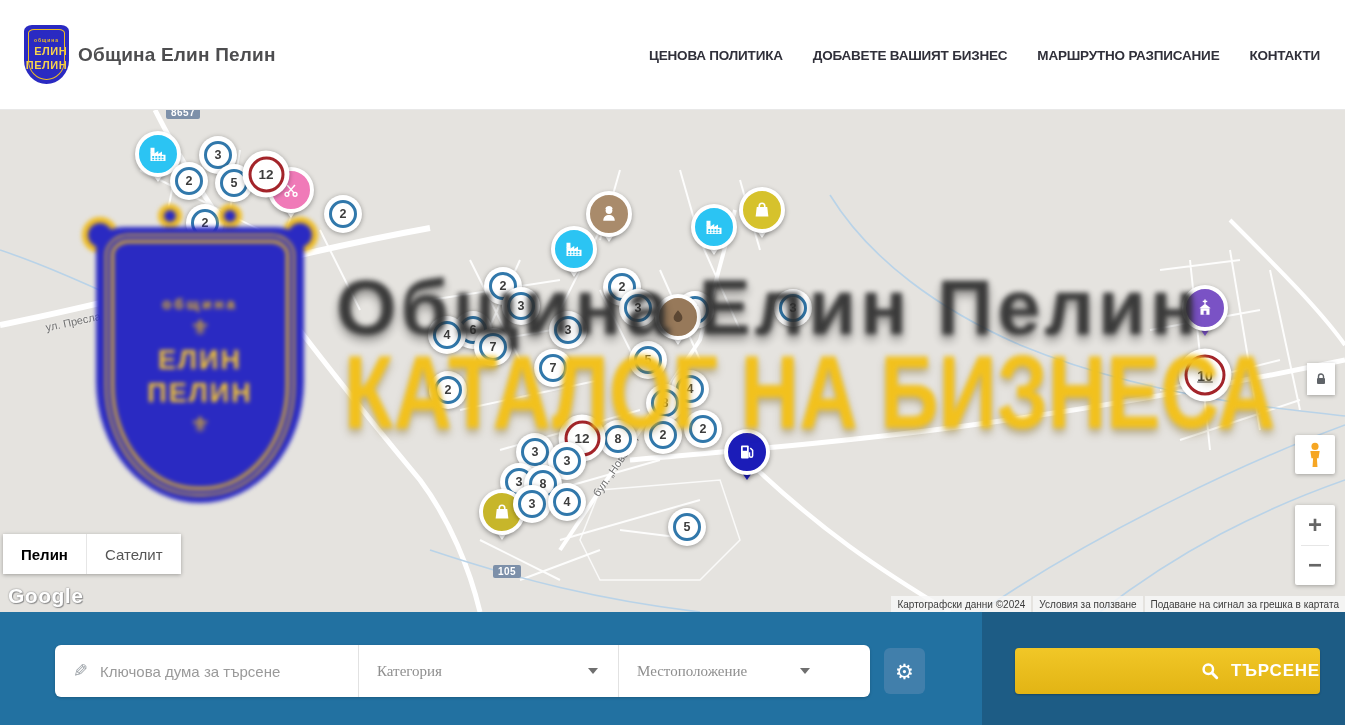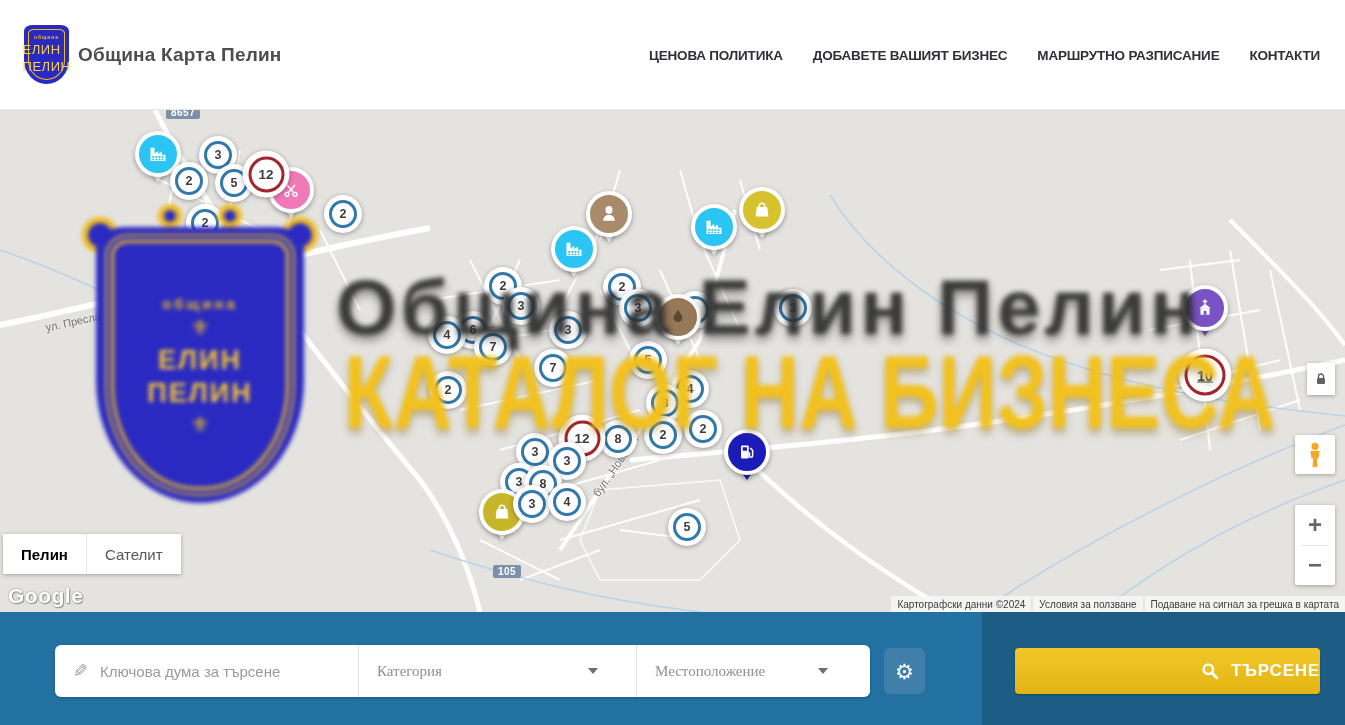--- a/index.html
+++ b/index.html
@@ -4,21 +4,21 @@
 <style>
   * { margin:0; padding:0; box-sizing:border-box; }
   html,body { width:1345px; height:725px; overflow:hidden; font-family:"Liberation Sans",sans-serif; background:#fff; }
 
   
   .header { position:absolute; left:0; top:0; width:1345px; height:110px; background:#fff; border-bottom:1px solid #e8e8e8; z-index:30; }
   .brand { position:absolute; left:25px; top:26px; display:flex; align-items:center; }
   .logo-crest { position:relative; width:43px; height:57px; background:#2a2ac2; border-radius:7px 7px 50% 50% / 5px 5px 40% 40%; display:flex; flex-direction:column; align-items:center; justify-content:center; box-shadow:0 0 0 1px #2a2ac2; }
   .logo-crest .li { position:absolute; inset:3px; border:1.5px solid #eebc24; border-radius:6px 6px 50% 50% / 4px 4px 38% 38%; }
   .logo-top { font-size:5px; color:#eebc24; letter-spacing:1px; margin-bottom:2px; font-weight:bold; }
-  .logo-nm { font-size:13px; color:#f6d34d; font-weight:normal; letter-spacing:.5px; line-height:1.25; text-align:left; }
+  .logo-nm { font-size:11px; color:#f6d34d; font-weight:bold; letter-spacing:.5px; line-height:1.25; text-align:right; }
   .brand-text { margin-left:10px; }
   .brand-title { font-size:19px; font-weight:bold; color:#4d4d4f; letter-spacing:.2px; }
   .brand-sub { font-size:17px; font-weight:bold; color:#eab416; letter-spacing:.4px; margin-top:3px; }
   .nav { position:absolute; right:25px; top:0; height:110px; display:flex; align-items:center; gap:30px;margin-left:16px; }
   .nav-item { font-size:13.5px; font-weight:bold; color:#30303a; letter-spacing:-.2px; cursor:pointer; white-space:nowrap; }
 
   
   .map { position:absolute; left:0; top:110px; width:1345px; height:502px; background:#e5e3df; overflow:hidden; cursor:grab; }
   .map svg.roads { position:absolute; inset:0; z-index:1; }
   .street-label { position:absolute; z-index:2; font-size:11px; color:#6f6f6f; white-space:nowrap; text-shadow:0 0 2px #fff; }
@@ -65,21 +65,21 @@
   .z-btn { flex:1; display:flex; align-items:center; justify-content:center; font-size:24px; font-weight:bold; color:#666; cursor:pointer; }
   .z-div { height:1px; background:#e6e6e6; margin:0 6px; }
 
   
   .sbar { position:absolute; left:0; top:612px; width:1345px; height:113px; background:#2271a1; z-index:20; }
   .sbar-dark { position:absolute; right:0; top:0; width:363px; height:113px; background:#1d5c85; }
   .fgroup { position:absolute; left:55px; top:33px; width:815px; height:52px; background:#fff; border-radius:6px; display:flex; box-shadow:0 1px 3px rgba(0,0,0,.2); }
   .fsec { position:relative; display:flex; align-items:center; }
   .f-key { width:303px; padding-left:18px; gap:12px; }
   .f-sel { width:260px; border-left:1px solid #e2e2e2; padding-left:18px; cursor:pointer; }
-  .f-sel:last-child { width:212px;margin-left:18px; }
+  .f-sel:last-child { width:212px; }
   .pencil { font-size:18px; color:#9aa0a6; transform:scaleX(-1); }
   .f-key input { border:none; outline:none; font-size:15px; color:#555; width:230px; font-family:"Liberation Sans",sans-serif; }
   .f-key input::placeholder { color:#9a9a9a; }
   .sel-txt { font-size:15px; color:#8f8f8f;font-family:Liberation Serif, serif; }
   .caret { position:absolute; right:20px; top:23px; width:0; height:0; border:5px solid transparent; border-top:6px solid #6f6f6f; }
   .gearbtn { position:absolute; left:884px; top:36px; width:41px; height:46px; background:#417fab; border-radius:6px; display:flex; align-items:center; justify-content:center; cursor:pointer; }
   .gearbtn .g { font-size:21px; color:#fff; line-height:1; }
   .searchbtn { position:absolute; left:1015px; top:36px; width:305px; height:46px; background:linear-gradient(#f1c727,#e2b414); border-radius:4px; border:none; display:flex; align-items:center; justify-content:flex-end; gap:12px; cursor:pointer; box-shadow:0 1px 2px rgba(0,0,0,.25); }
   .searchbtn span { font-size:17px; font-weight:bold; color:#fff; letter-spacing:.8px; }
 </style>
@@ -87,21 +87,21 @@
 <body>
 
 <div class="header">
   <div class="brand">
     <div class="logo-crest">
       <div class="li"></div>
       <div class="logo-top">община</div>
       <div class="logo-nm"><span>ЕЛИН</span><br><span>ПЕЛИН</span></div>
     </div>
     <div class="brand-text">
-      <div class="brand-title">Община Карта Пелин</div>
+      <div class="brand-title">Община Елин Пелин</div>
     </div>
   </div>
   <div class="nav">
     <div class="nav-item">ЦЕНОВА ПОЛИТИКА</div>
     <div class="nav-item">ДОБАВЕТЕ ВАШИЯТ БИЗНЕС</div>
     <div class="nav-item">МАРШРУТНО РАЗПИСАНИЕ</div>
     <div class="nav-item">КОНТАКТИ</div>
   </div>
 </div>
 

